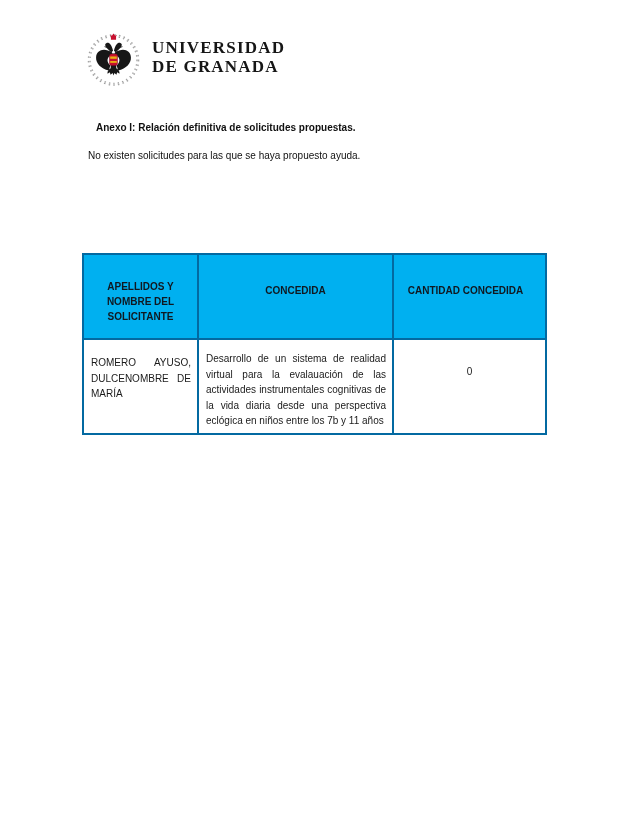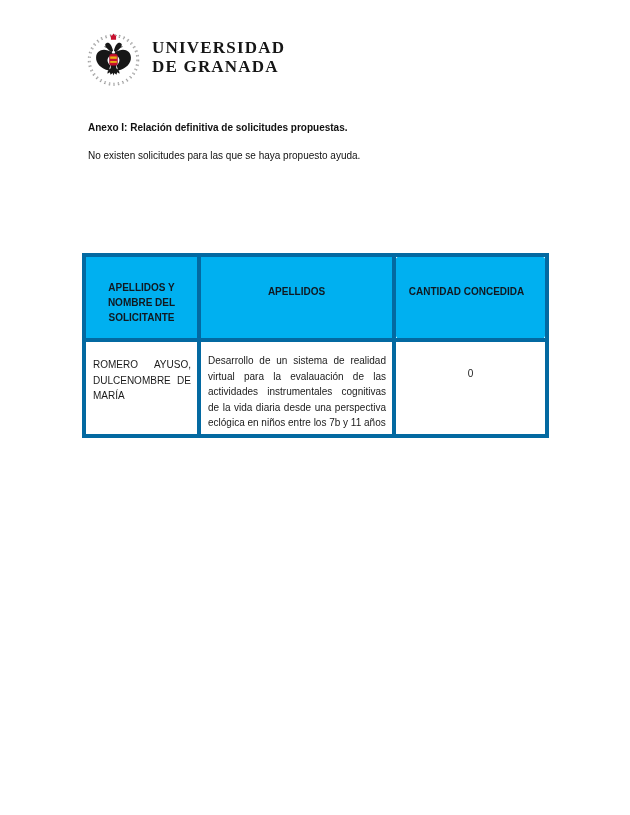--- a/index.html
+++ b/index.html
@@ -45,49 +45,49 @@
     white-space: nowrap;
   }
   .para {
     position: absolute;
     left: 88px;
     font-size: 10px;
     color: #111111;
     white-space: nowrap;
     text-align: center;
   }
-  .anexo1 { top: 122px; }
+  .anexo1 { top: 122px; margin-left: 8px; }
   .no-existen { top: 150px; }
   .anexo2 { top: 202px; }
 
   
   table.grants {
     position: absolute;
     left: 82px;
     top: 253px;
     width: 463px;
     border-collapse: collapse;
     table-layout: fixed;
   }
   table.grants th, table.grants td {
-    border: 4px solid #0369a1;
+    border: 2px solid #0369a1;
     font-size: 10px;
   }
   table.grants th {
     background: #00B0F0;
     color: #101820;
     font-weight: bold;
     height: 85px;
     text-align: center;
     vertical-align: middle;
     line-height: 15px;
   }
   th.col-solicitante { padding: 10px 13px 0 13px; }
   th.col-proyecto    { padding: 0 10px 12px 10px; }
-  th.col-cantidad    { padding: 0 18px 12px 10px; border-radius: 9px; }
+  th.col-cantidad    { padding: 0 18px 12px 10px; }
   table.grants td {
     background: #ffffff;
     vertical-align: top;
     height: 95px;
     line-height: 15.6px;
   }
   td.cell-solicitante {
     padding: 15px 6px 3px 7px;
     text-align: justify;
   }
@@ -144,21 +144,21 @@
 
   <table class="grants">
     <colgroup>
       <col style="width:115px">
       <col style="width:195px">
       <col style="width:153px">
     </colgroup>
     <thead>
       <tr>
         <th class="col-solicitante">APELLIDOS Y NOMBRE DEL SOLICITANTE</th>
-        <th class="col-proyecto">APELLIDOS</th>
+        <th class="col-proyecto">CONCEDIDA</th>
         <th class="col-cantidad">CANTIDAD CONCEDIDA</th>
       </tr>
     </thead>
     <tbody>
       <tr>
         <td class="cell-solicitante">ROMERO AYUSO, DULCENOMBRE DE MARÍA</td>
         <td class="cell-proyecto">Desarrollo de un sistema de realidad virtual para la evalauación de las actividades instrumentales cognitivas de la vida diaria desde una perspectiva eclógica en niños entre los 7b y 11 años</td>
         <td class="cell-cantidad">0</td>
       </tr>
     </tbody>

